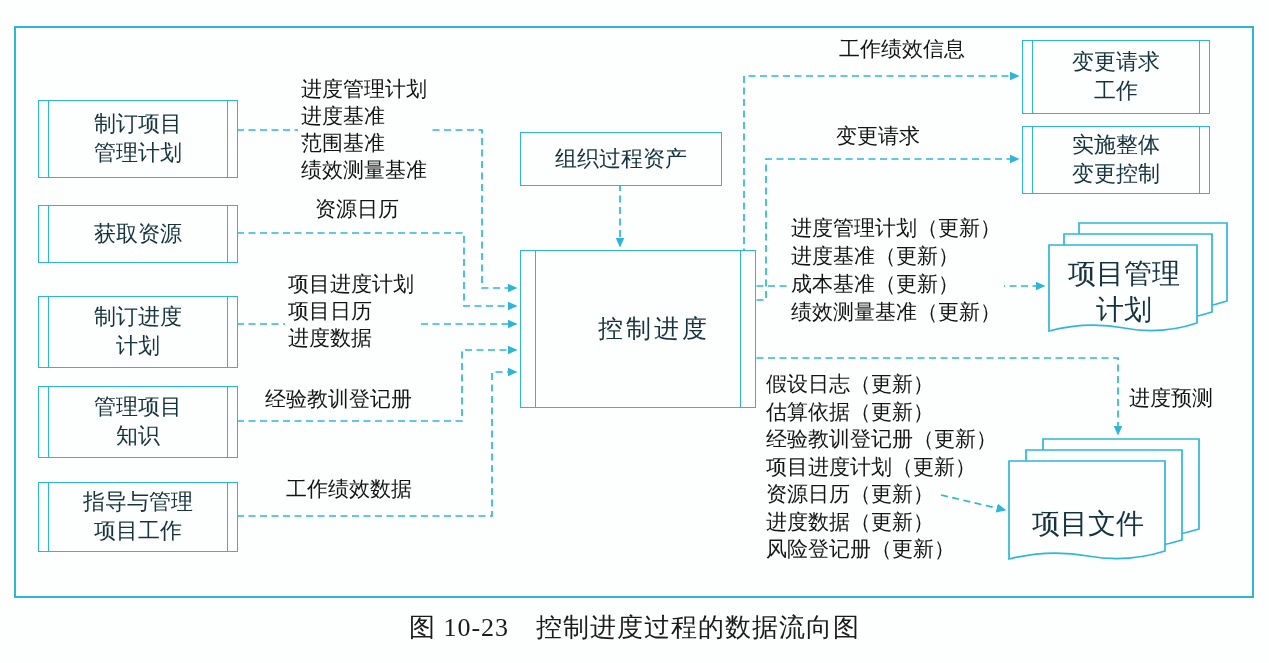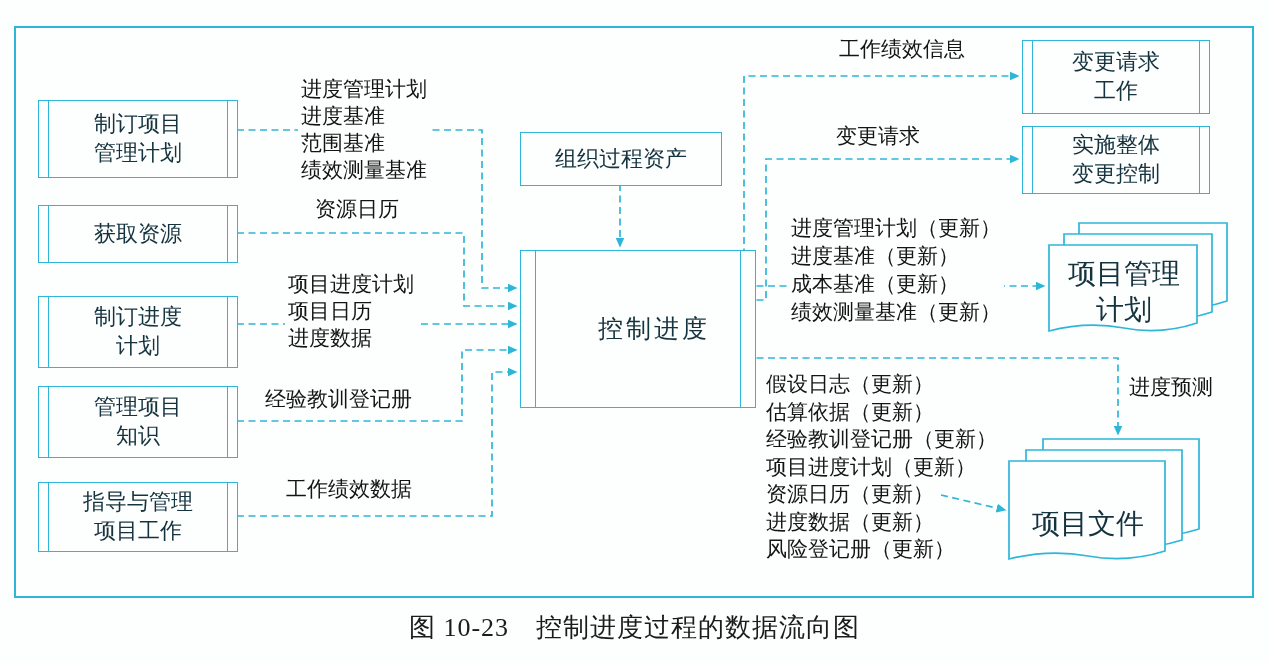--- a/index.html
+++ b/index.html
@@ -150,17 +150,17 @@
 进度基准（更新）
 成本基准（更新）
 绩效测量基准（更新）</div>
   <div class="lbl lh275" style="left:763px;top:371px;">假设日志（更新）
 估算依据（更新）
 经验教训登记册（更新）
 项目进度计划（更新）
 资源日历（更新）
 进度数据（更新）
 风险登记册（更新）</div>
-  <div class="lbl" style="left:1126px;top:374px;text-align:right;">进度预测</div>
+  <div class="lbl" style="left:1126px;top:385px;text-align:right;">进度预测</div>
 
   <div class="caption">图 10-23　控制进度过程的数据流向图</div>
 
 </div>
 
 </body></html>

